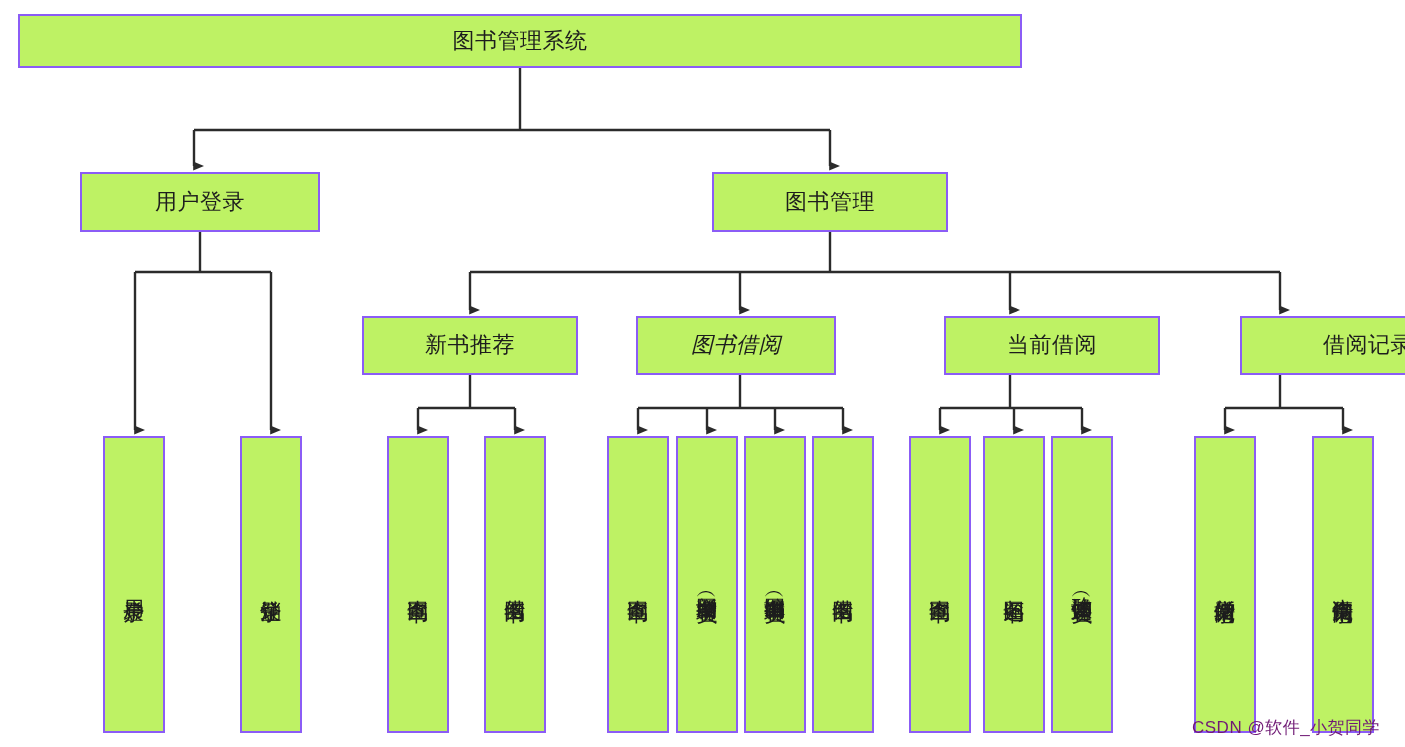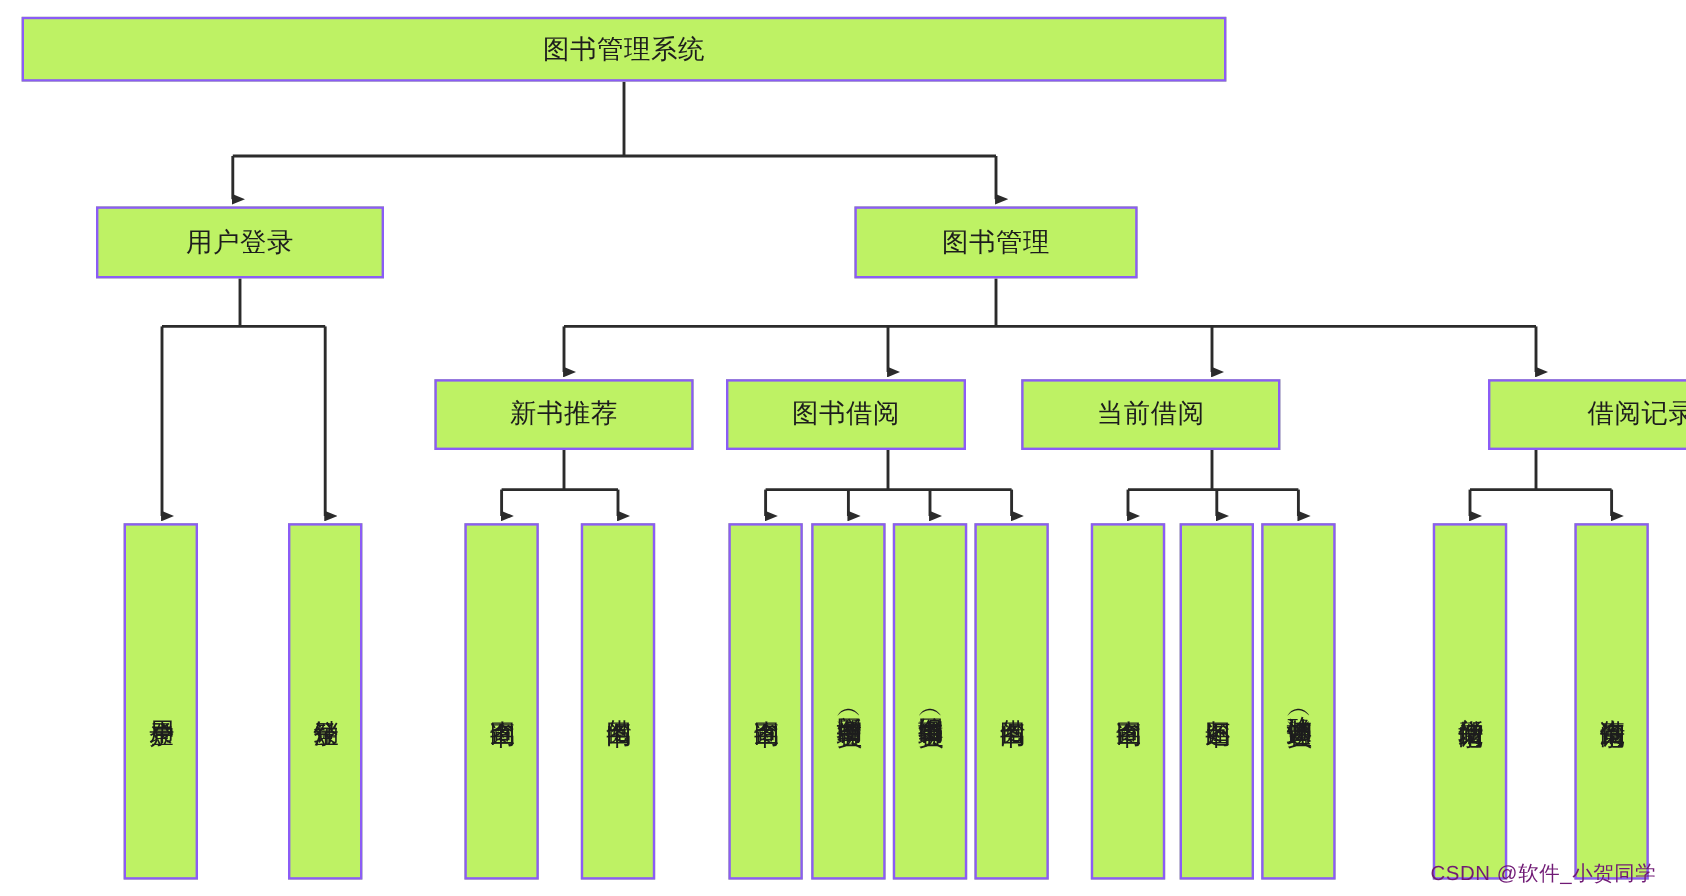--- a/index.html
+++ b/index.html
@@ -126,24 +126,24 @@
   <div class="node node-h" style="left:80px; top:172px; width:240px; height:60px;">
     <span class="label">用户登录</span>
   </div>
   <div class="node node-h" style="left:362px; top:316px; width:216px; height:59px;">
     <span class="label">新书推荐</span>
   </div>
 
   <div class="node node-h" style="left:712px; top:172px; width:236px; height:60px;">
     <span class="label">图书管理</span>
   </div>
-  <div class="node node-h" style="left:605px; top:316px; width:200px; height:59px;">
+  <div class="node node-h" style="left:636px; top:316px; width:200px; height:59px;font-style:italic;">
     <span class="label">图书借阅</span>
   </div>
-  <div class="node node-h" style="left:851px; top:316px; width:216px; height:59px;">
+  <div class="node node-h" style="left:944px; top:316px; width:216px; height:59px;">
     <span class="label">当前借阅</span>
   </div>
   <div class="node node-h" style="left:1240px; top:316px; width:256px; height:59px;">
     <span class="label">借阅记录</span>
   </div>
 
   <div class="node node-v" style="left:103px; top:436px; width:62px; height:297px;">
     <span class="label">用户登录</span>
   </div>
   <div class="node node-v" style="left:240px; top:436px; width:62px; height:297px;">

